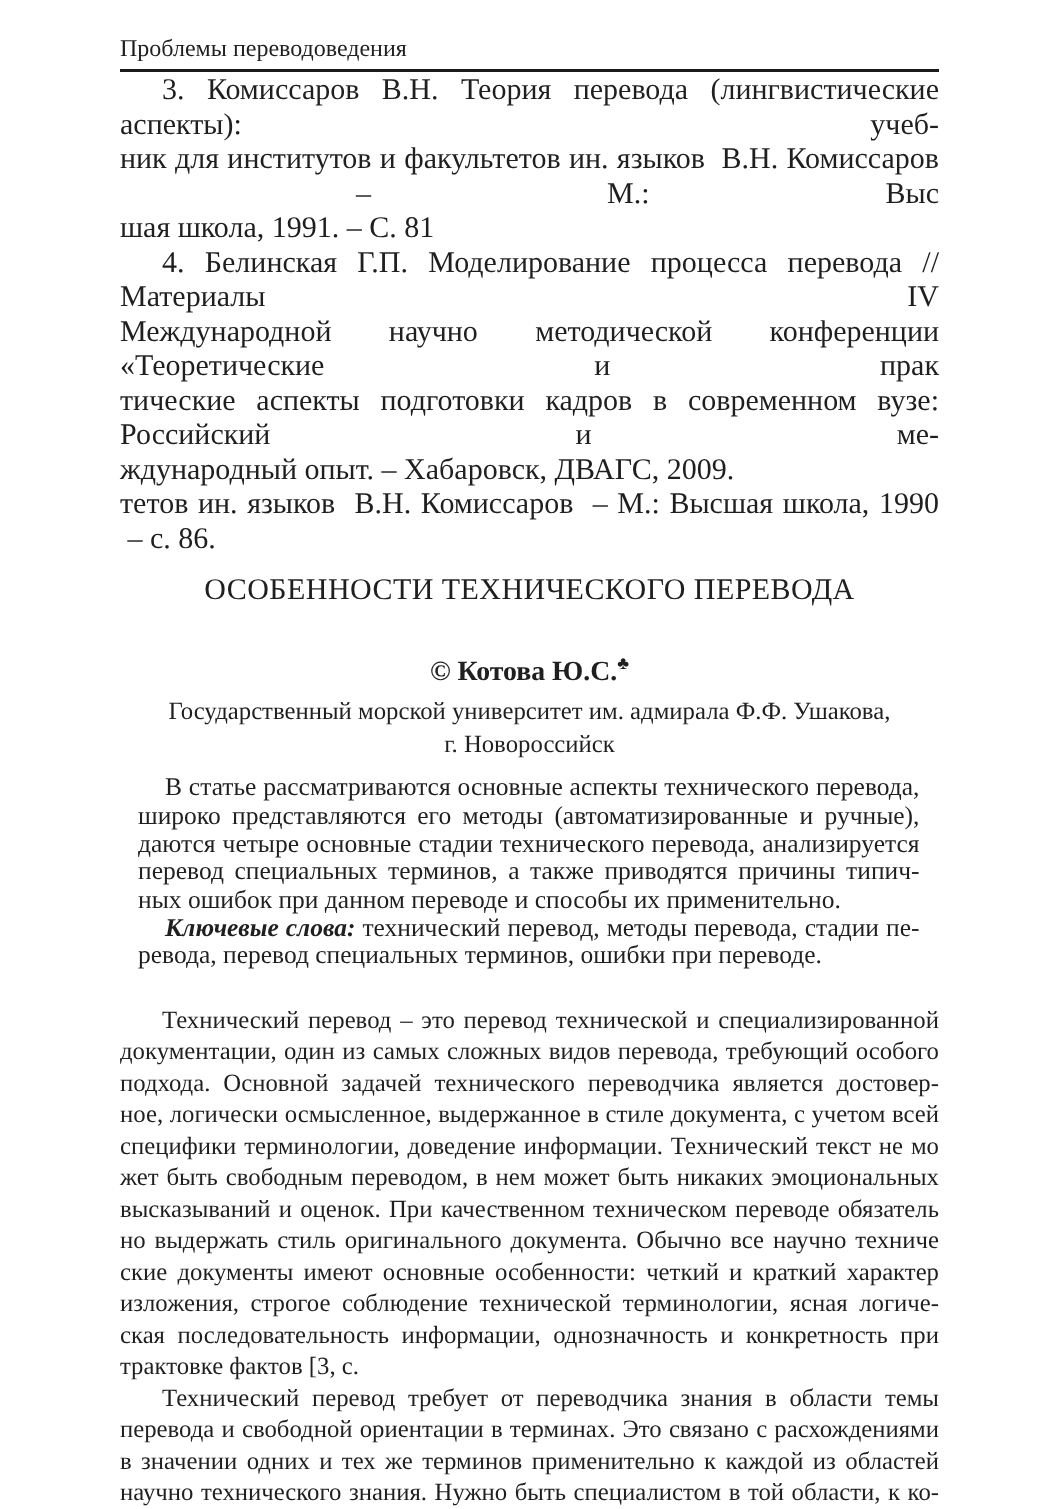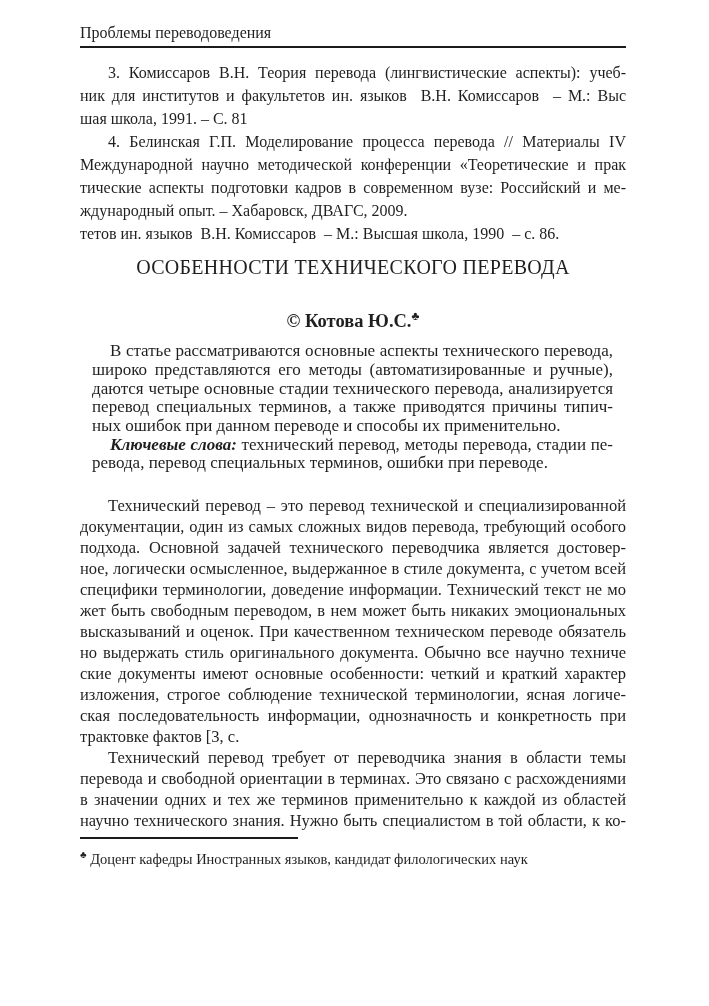--- a/index.html
+++ b/index.html
@@ -8,21 +8,21 @@
     background: #ffffff;
     font-family: "Liberation Serif", "DejaVu Serif", serif;
     color: #1f1f1f;
     overflow: hidden;
   }
   .page { padding: 23px 83px 0 80px; }
 
   .running-head { font-size: 16px; line-height: 20px; }
   .head-rule { border-top: 2px solid #1b1b1b; margin-top: 3px; }
 
-  .refs { margin-top: 13px; font-size: 16px; line-height: 23px; }
+  .refs { margin-top: 1px; font-size: 20px; line-height: 23px; }
 
   .line { text-align: justify; text-align-last: justify; }
   .line.last { text-align-last: left; }
   .refs .line.first, .body-text .line.first { text-indent: 28px; }
   .abstract .line.first, .abstract .kw-line { text-indent: 18px; }
 
   .article-title {
     margin: 10px 0 0 0; font-size: 20px; line-height: 25px;
     font-weight: normal; text-align: center; letter-spacing: 0.3px;
   }
@@ -62,20 +62,24 @@
       </div>
     <div class="ref">
         <div class="line last">тетов ин. языков &nbsp;В.Н. Комиссаров &nbsp;– М.: Высшая школа, 1990 &nbsp;– с. 86.</div>
       </div>
   </section>
 
   <h1 class="article-title">ОСОБЕННОСТИ ТЕХНИЧЕСКОГО ПЕРЕВОДА</h1>
 
   <div class="author"><span>© Котова Ю.С.</span><sup class="fn-mark">♣</sup></div>
 
+  <div class="affiliation">
+    <div>Государственный морской университет им. адмирала Ф.Ф. Ушакова,</div>
+    <div>г. Новороссийск</div>
+  </div>
 
   <section class="abstract">
     <div>
         <div class="line first">В статье рассматриваются основные аспекты технического перевода,</div>
         <div class="line">широко представляются его методы (автоматизированные и ручные),</div>
         <div class="line">даются четыре основные стадии технического перевода, анализируется</div>
         <div class="line">перевод специальных терминов, а также приводятся причины типич-</div>
         <div class="line last">ных ошибок при данном переводе и способы их применительно.</div>
       </div>
     <div class="line kw-line"><span class="kw-label">Ключевые слова:</span><span> технический перевод, методы перевода, стадии пе-</span></div>

